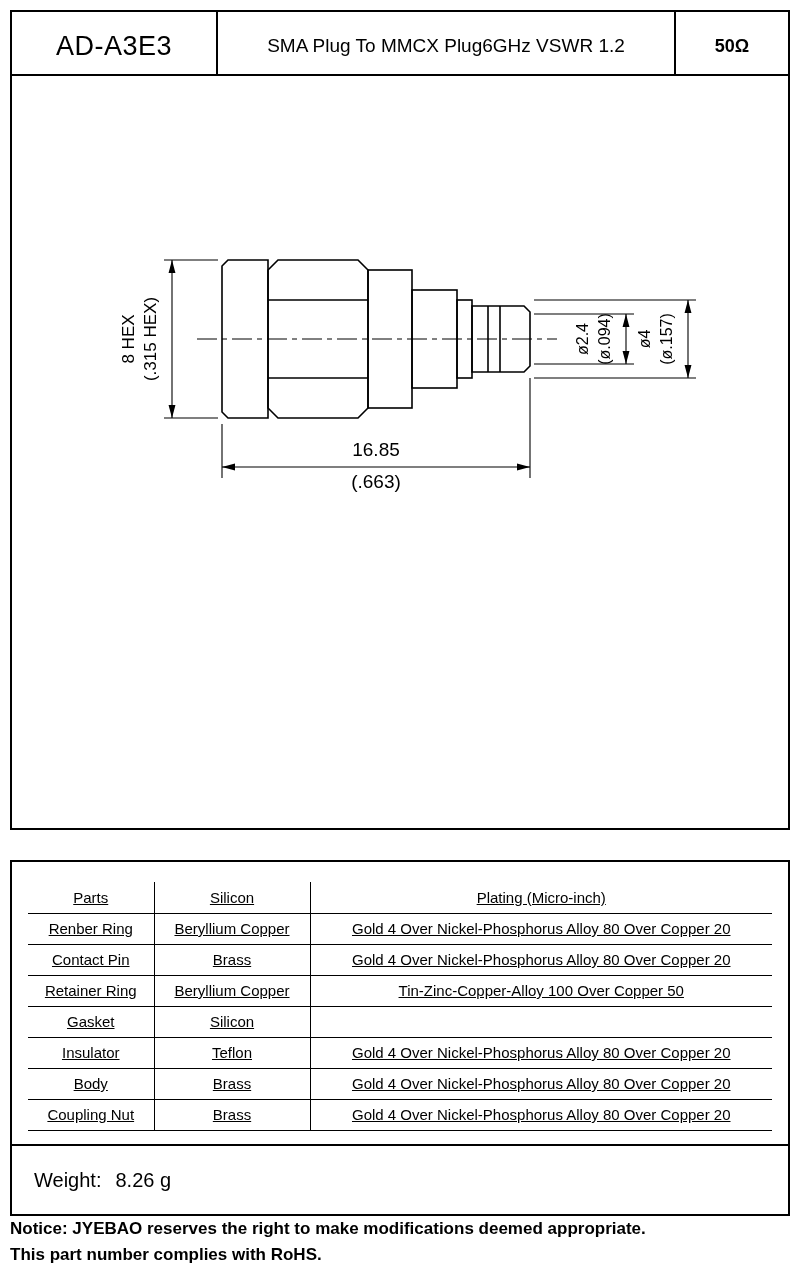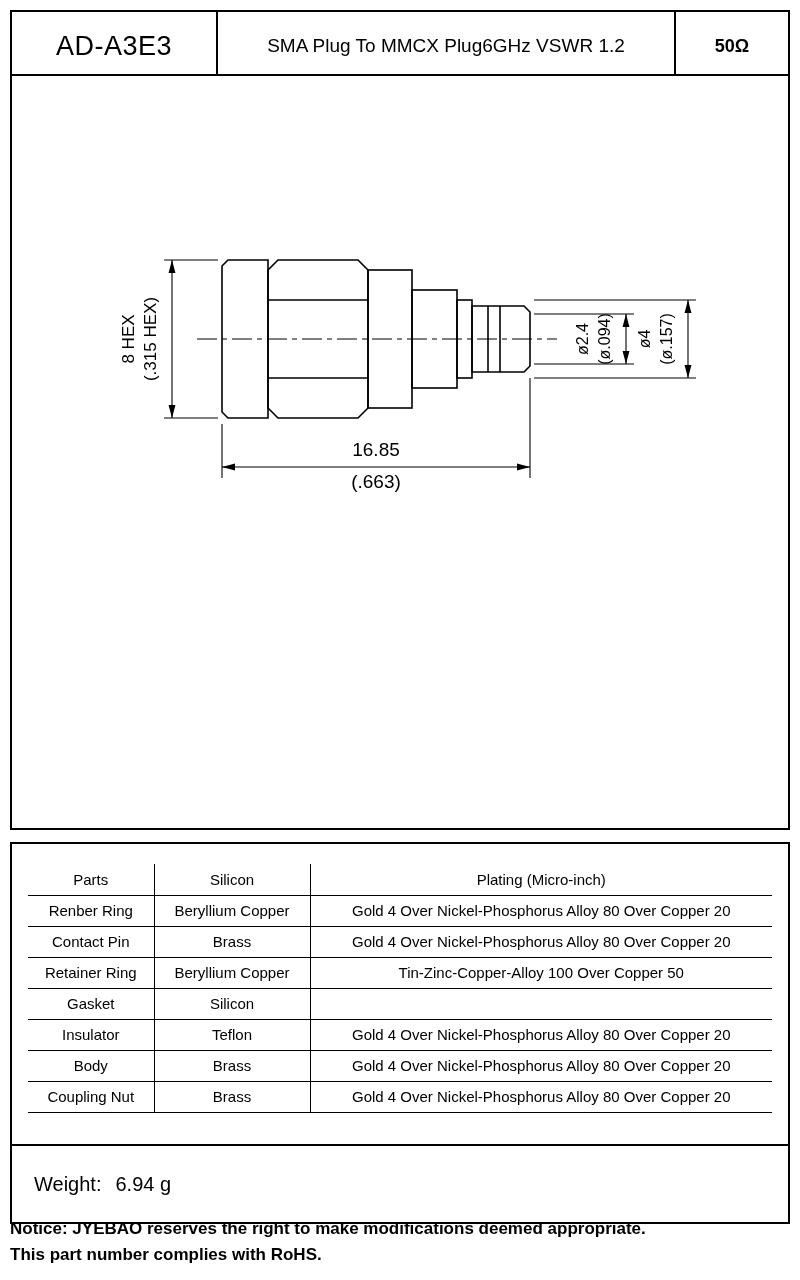--- a/index.html
+++ b/index.html
@@ -16,31 +16,31 @@
   .hcell { display:flex; align-items:center; justify-content:center; }
   .hcell-part { width:206px; border-right:2px solid #000; font-size:27px; letter-spacing:0.5px; }
   .hcell-title { flex:1; border-right:2px solid #000; flex-direction:row; font-size:19px; line-height:1.3; text-align:center; }
   .hcell-imp { width:112px; font-size:18px; font-weight:bold; }
 
   
   .drawing-box { top:74px; height:756px; overflow:hidden; }
   .drawing-box svg { display:block; }
 
   
-  .table-box { top:842px; height:306px; padding-top:20px; }
+  .table-box { top:860px; height:306px; padding-top:20px;text-decoration:underline; }
   table.materials { border-collapse:collapse; margin:0 auto; table-layout:fixed; }
   table.materials th, table.materials td {
     border-bottom:1px solid #000; font-weight:normal; font-size:15px;
     text-align:center; height:31px; padding:0 6px; overflow:hidden; white-space:nowrap;
   }
   table.materials th:nth-child(2), table.materials td:nth-child(2),
   table.materials th:nth-child(3), table.materials td:nth-child(3) { border-left:1px solid #000; }
 
   
-  .weight-box { top:1144px; height:80px; display:flex; align-items:center; padding-left:22px; font-size:20px; }
+  .weight-box { top:1144px; height:72px; display:flex; align-items:center; padding-left:22px; font-size:20px; }
   .weight-value { margin-left:14px; }
 
   
   .footer { position:absolute; left:10px; top:1216px; font-size:17px; font-weight:bold; line-height:26px; }
 </style>
 </head>
 <body>
 
 <div class="sheet">
 
@@ -166,21 +166,21 @@
           <td>Coupling Nut</td>
           <td>Brass</td>
           <td>Gold 4 Over Nickel-Phosphorus Alloy 80 Over Copper 20</td>
         </tr>
       </tbody>
     </table>
   </div>
 
   <div class="box weight-box">
     <span>Weight:</span>
-    <span class="weight-value">6.94 g</span>
+    <span class="weight-value">8.26 g</span>
   </div>
 
   <div class="footer">
     <div>Notice: JYEBAO reserves the right to make modifications deemed appropriate.</div>
     <div>This part number complies with RoHS.</div>
   </div>
 
 </div>
 
 </body></html>

